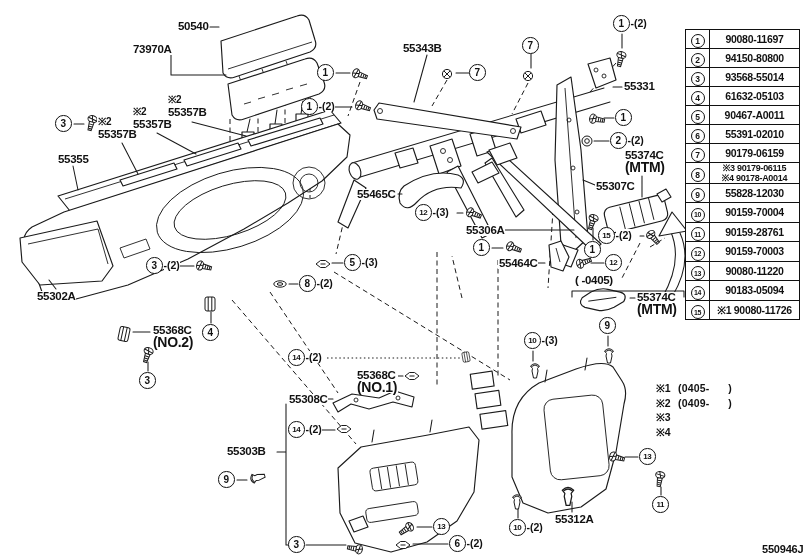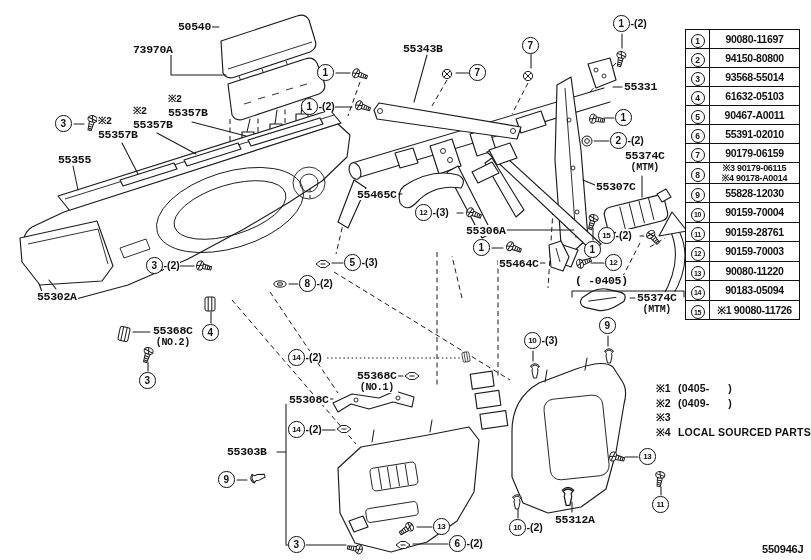--- a/index.html
+++ b/index.html
@@ -1,23 +1,23 @@
 <!DOCTYPE html>
 <html><head>
 <meta charset="utf-8">
 <style>
   html,body{margin:0;padding:0;background:#fff;}
   .stage{position:relative;width:811px;height:560px;background:#fff;overflow:hidden;
          font-family:"Liberation Sans",sans-serif;color:#111;}
   .stage svg{position:absolute;left:0;top:0;}
   
   .plabel{position:absolute;font-weight:bold;font-size:11.5px;line-height:11px;
-          letter-spacing:-0.3px;white-space:nowrap;background:#fff;padding:0 1px;font-family:Liberation Mono, monospace;}
+          letter-spacing:-0.3px;white-space:nowrap;background:#fff;padding:0 1px;}
   .plabel .sup{font-size:10px;line-height:10px;margin-bottom:2px;}
-  .plabel .sub{font-size:10px;line-height:9.5px;text-align:center;margin-top:2px;}
+  .plabel .sub{font-size:14px;line-height:9.5px;text-align:center;margin-top:2px;}
   
   .callout{position:absolute;display:flex;align-items:center;font-weight:bold;}
   .callout .circ{width:14.5px;height:14.5px;border:1.7px solid #111;border-radius:50%;
                  background:#fff;display:flex;align-items:center;justify-content:center;
                  font-size:10px;flex:none;}
   .callout .circ.two{font-size:8px;letter-spacing:-0.5px;}
   .callout .sfx{font-size:10.5px;margin-left:1px;background:#fff;}
   
   .ptable-wrap{position:absolute;left:685px;top:29px;background:#fff;}
   .ptable-wrap table{border-collapse:collapse;}
@@ -520,18 +520,17 @@
       </div>
       <div class="note-line">
         <span class="nmark">※2</span>
         <span class="ntext">(0409-      )</span>
       </div>
       <div class="note-line">
         <span class="nmark">※3</span>
       </div>
       <div class="note-line">
         <span class="nmark">※4</span>
-        <span class="ntext">LOCAL SOURCED PARTS</span>
       </div>
     </div>
 
   <div class="code">550946J</div>
 </div>
 
 </body></html>

